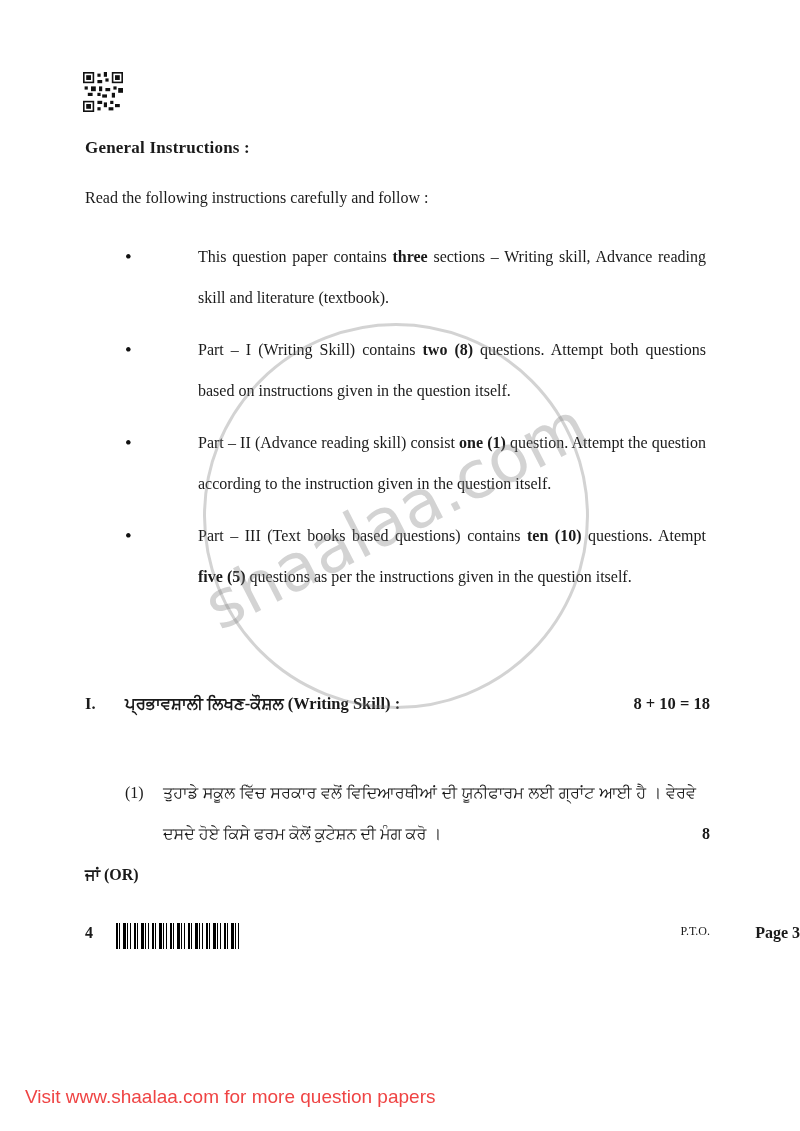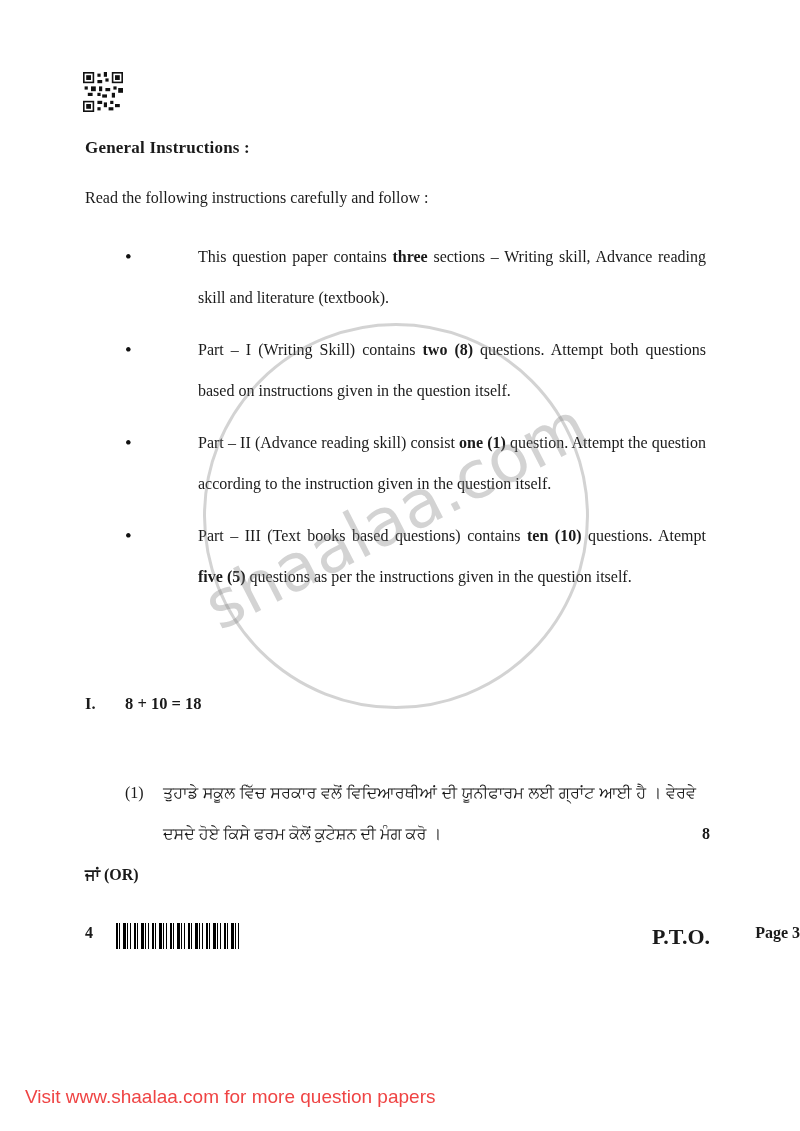--- a/index.html
+++ b/index.html
@@ -75,21 +75,21 @@
   .footer-row { position: absolute; left: 0; top: 922px; width: 800px; height: 30px; }
   .f-setnum { position: absolute; left: 85px; top: 2px; font-size: 16px; font-weight: bold; }
   .f-barcode {
     position: absolute; left: 116px; top: 1px; width: 126px; height: 26px;
     background: repeating-linear-gradient(90deg,
       #000 0 2px, #fff 2px 3px, #000 3px 4px, #fff 4px 7px,
       #000 7px 10px, #fff 10px 11px, #000 11px 12px, #fff 12px 14px,
       #000 14px 15px, #fff 15px 18px);
   }
   .f-page { position: absolute; left: 0; top: 2px; width: 800px; text-align: right; font-size: 16px; font-weight: bold; }
-  .f-pto { position: absolute; right: 90px; top: 2px; font-size: 22px; font-weight: bold; }
+  .f-pto { position: absolute; right: 90px; top: 2px; font-size: 12px; font-weight: normal; }
 
   
   .visit-note {
     position: absolute; left: 25px; top: 1086px;
     font-family: "Liberation Sans", sans-serif;
     font-size: 19px; color: #ef4444;
   }
 
   
   .watermark { position: absolute; left: 203px; top: 323px; width: 386px; height: 386px; pointer-events: none; z-index: 3; }
@@ -165,20 +165,21 @@
         <div class="btext"><span>Part – II (Advance reading skill) consist </span><strong>one (1)</strong><span> question. Attempt the question according to the instruction given in the question itself.</span></div>
       </div>
       <div class="bullet">
         <span class="dot">•</span>
         <div class="btext"><span>Part – III (Text books based questions) contains </span><strong>ten (10)</strong><span> questions. Atempt </span><strong>five (5)</strong><span> questions as per the instructions given in the question itself.</span></div>
       </div>
     </div>
 
     <div class="section-row">
       <span class="sec-num">I.</span>
+      <span class="sec-title">ਪ੍ਰਭਾਵਸ਼ਾਲੀ ਲਿਖਣ-ਕੌਸ਼ਲ (Writing Skill) :</span>
       <span class="sec-marks">8 + 10 = 18</span>
     </div>
 
     <div class="question">
       <div class="qrow">
         <span class="q-num">(1)</span>
         <div class="q-text">ਤੁਹਾਡੇ ਸਕੂਲ ਵਿੱਚ ਸਰਕਾਰ ਵਲੋਂ ਵਿਦਿਆਰਥੀਆਂ ਦੀ ਯੂਨੀਫਾਰਮ ਲਈ ਗ੍ਰਾਂਟ ਆਈ ਹੈ । ਵੇਰਵੇ ਦਸਦੇ ਹੋਏ ਕਿਸੇ ਫਰਮ ਕੋਲੋਂ ਕੁਟੇਸ਼ਨ ਦੀ ਮੰਗ ਕਰੋ ।</div>
       </div>
       <span class="q-marks">8</span>
     </div>

